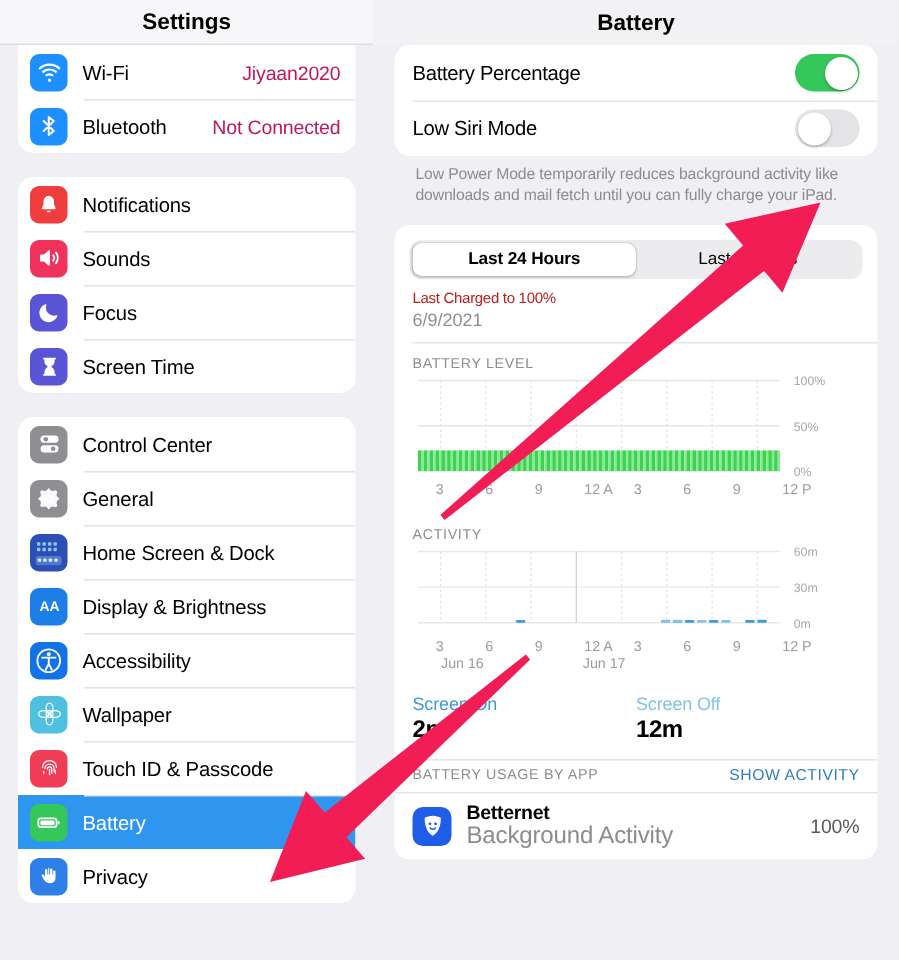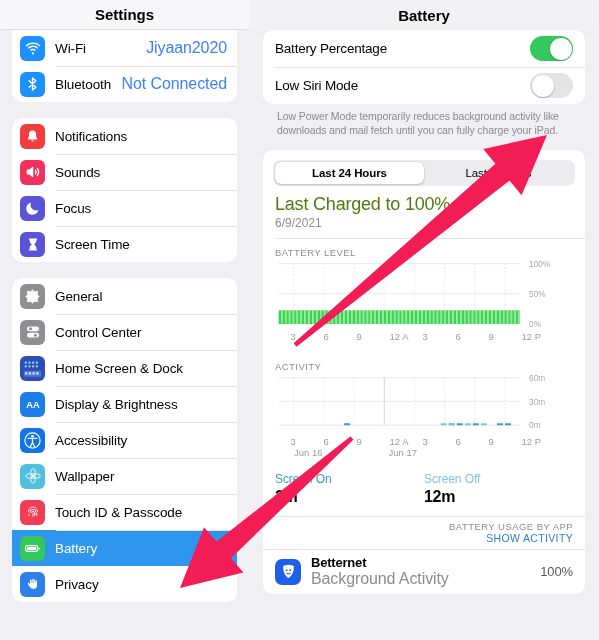--- a/index.html
+++ b/index.html
@@ -49,21 +49,21 @@
   .sicon {
     width:25px; height:25px; border-radius:6px;
     flex:0 0 25px;
     margin-right:10px;
     display:flex; align-items:center; justify-content:center;
     color:#fff;
     position:relative;
   }
   .sicon svg { display:block; }
   .slabel { font-size:13.5px; color:#000; flex:1; letter-spacing:-0.1px; }
-  .sval { font-size:16px; color:#3b82f6; letter-spacing:-0.1px; }
+  .sval { font-size:13px; color:#be185d; letter-spacing:-0.1px; }
 
   
   #main {
     width:350px; height:640px;
     background:#efeff4;
     position:relative;
     overflow:hidden;
   }
   .main-header {
     height:30px;
@@ -106,21 +106,21 @@
   .seg {
     display:flex; background:#ececee; border-radius:8px;
     padding:2px; margin:10px 10px 0 10px;
   }
   .segbtn {
     flex:1; text-align:center; font-size:11.5px; color:#000;
     padding:5px 0; border-radius:6px; letter-spacing:-0.1px;
   }
   .segbtn.active { background:#fff; box-shadow:0 0 1px rgba(0,0,0,.35), 0 1px 2px rgba(0,0,0,.16); font-weight:bold; }
 
-  .chg-title { font-size:18px; color:#4d7c0f; padding:8px 12px 0 12px; letter-spacing:-0.2px; }
+  .chg-title { font-size:10px; color:#b91c1c; padding:8px 12px 0 12px; letter-spacing:-0.2px; }
   .chg-date  { font-size:12px; color:#8e8e93; padding:1px 12px 8px 12px; }
   .divline { height:0.5px; background:#e4e4e8; margin-left:12px; }
 
   .sec-cap {
     font-size:9.5px; color:#8e8e93; letter-spacing:0.45px;
     padding:8px 12px 2px 12px;
   }
   .chartbox { position:relative; padding:0 12px 0 12px; }
   .chart { position:relative; width:100%; }
   .chart svg { display:block; width:100%; }
@@ -134,23 +134,22 @@
 
   
   .so-wrap { display:flex; padding:10px 12px 10px 12px; }
   .so-col { width:50%; }
   .so-lbl { font-size:12px; margin-bottom:2px; letter-spacing:-0.1px; }
   .so-on  { color:#3f9ad8; }
   .so-off { color:#7fc3e5; }
   .so-val { font-size:16px; font-weight:bold; color:#000; letter-spacing:-0.3px; }
 
   .usage-hdr {
-    display:flex; align-items:flex-end; justify-content:space-between;
+    display:flex; align-items:flex-start; justify-content:space-between;
     padding:4px 12px 5px 12px;
-    flex-direction:column;
   }
   .usage-cap { font-size:9.5px; color:#8e8e93; letter-spacing:0.45px; }
   .usage-link { font-size:10.5px; color:#2f7fc1; letter-spacing:0.35px; }
 
   .app-row { display:flex; align-items:center; padding:6px 12px; }
   .app-icon {
     width:26px; height:26px; border-radius:7px; background:#1f5ee8;
     display:flex; align-items:center; justify-content:center;
     flex:0 0 26px; margin-right:10px;
   }
@@ -228,37 +227,37 @@
               <svg width="14" height="15" viewBox="0 0 20 24" fill="#fff">
                 <path d="M4 2.4h12a.9.9 0 0 1 0 1.8h-.6v1.9c0 2.3-1.3 4.3-3.2 5.3v1.2c1.9 1 3.2 3 3.2 5.3v1.9h.6a.9.9 0 0 1 0 1.8H4a.9.9 0 0 1 0-1.8h.6v-1.9c0-2.3 1.3-4.3 3.2-5.3v-1.2c-1.9-1-3.2-3-3.2-5.3V4.2H4a.9.9 0 0 1 0-1.8z"></path>
               </svg>
             </span>
             <span class="slabel">Screen Time</span>
           </div>
         </div>
         <div class="side-group">
           <div class="srow">
             <span class="sicon" style="background: rgb(142, 142, 147);">
-              <svg width="17" height="17" viewBox="0 0 24 24" fill="#fff">
-                <path d="M12 8.1a3.9 3.9 0 1 0 0 7.8 3.9 3.9 0 0 0 0-7.8zm0 6a2.1 2.1 0 1 1 0-4.2 2.1 2.1 0 0 1 0 4.2z"></path>
-                <path d="M12 1.8 9.9 4.2c-.5.1-1 .3-1.4.5L5.4 3.9 3.9 5.4l.8 3.1c-.2.4-.4.9-.5 1.4L1.8 12l2.4 2.1c.1.5.3 1 .5 1.4l-.8 3.1 1.5 1.5 3.1-.8c.4.2.9.4 1.4.5l2.1 2.4 2.1-2.4c.5-.1 1-.3 1.4-.5l3.1.8 1.5-1.5-.8-3.1c.2-.4.4-.9.5-1.4l2.4-2.1-2.4-2.1c-.1-.5-.3-1-.5-1.4l.8-3.1-1.5-1.5-3.1.8c-.4-.2-.9-.4-1.4-.5L12 1.8z" opacity=".95"></path>
-              </svg>
-            </span>
-            <span class="slabel">General</span>
-          </div>
-          <div class="srow">
-            <span class="sicon" style="background: rgb(142, 142, 147);">
               <svg width="16" height="16" viewBox="0 0 24 24">
                 <rect x="3" y="3.6" width="18" height="7.2" rx="3.6" fill="#fff"></rect>
                 <circle cx="8.3" cy="7.2" r="2.3" fill="#8e8e93"></circle>
                 <rect x="3" y="13.2" width="18" height="7.2" rx="3.6" fill="#fff"></rect>
                 <circle cx="15.7" cy="16.8" r="2.3" fill="#8e8e93"></circle>
               </svg>
             </span>
             <span class="slabel">Control Center</span>
+          </div>
+          <div class="srow">
+            <span class="sicon" style="background: rgb(142, 142, 147);">
+              <svg width="17" height="17" viewBox="0 0 24 24" fill="#fff">
+                <path d="M12 8.1a3.9 3.9 0 1 0 0 7.8 3.9 3.9 0 0 0 0-7.8zm0 6a2.1 2.1 0 1 1 0-4.2 2.1 2.1 0 0 1 0 4.2z"></path>
+                <path d="M12 1.8 9.9 4.2c-.5.1-1 .3-1.4.5L5.4 3.9 3.9 5.4l.8 3.1c-.2.4-.4.9-.5 1.4L1.8 12l2.4 2.1c.1.5.3 1 .5 1.4l-.8 3.1 1.5 1.5 3.1-.8c.4.2.9.4 1.4.5l2.1 2.4 2.1-2.4c.5-.1 1-.3 1.4-.5l3.1.8 1.5-1.5-.8-3.1c.2-.4.4-.9.5-1.4l2.4-2.1-2.4-2.1c-.1-.5-.3-1-.5-1.4l.8-3.1-1.5-1.5-3.1.8c-.4-.2-.9-.4-1.4-.5L12 1.8z" opacity=".95"></path>
+              </svg>
+            </span>
+            <span class="slabel">General</span>
           </div>
           <div class="srow">
             <span class="sicon" style="background: rgb(44, 79, 181); overflow: hidden;">
               <svg width="21" height="21" viewBox="0 0 24 24">
                 <rect x="0" y="0" width="24" height="24" fill="#2c4fb5"></rect>
                 <g fill="#8fc6f5">
                   <rect x="3" y="4" width="2.6" height="2.6" rx=".7"></rect>
                   <rect x="7.2" y="4" width="2.6" height="2.6" rx=".7"></rect>
                   <rect x="11.4" y="4" width="2.6" height="2.6" rx=".7"></rect>
                   <rect x="15.6" y="4" width="2.6" height="2.6" rx=".7"></rect>

